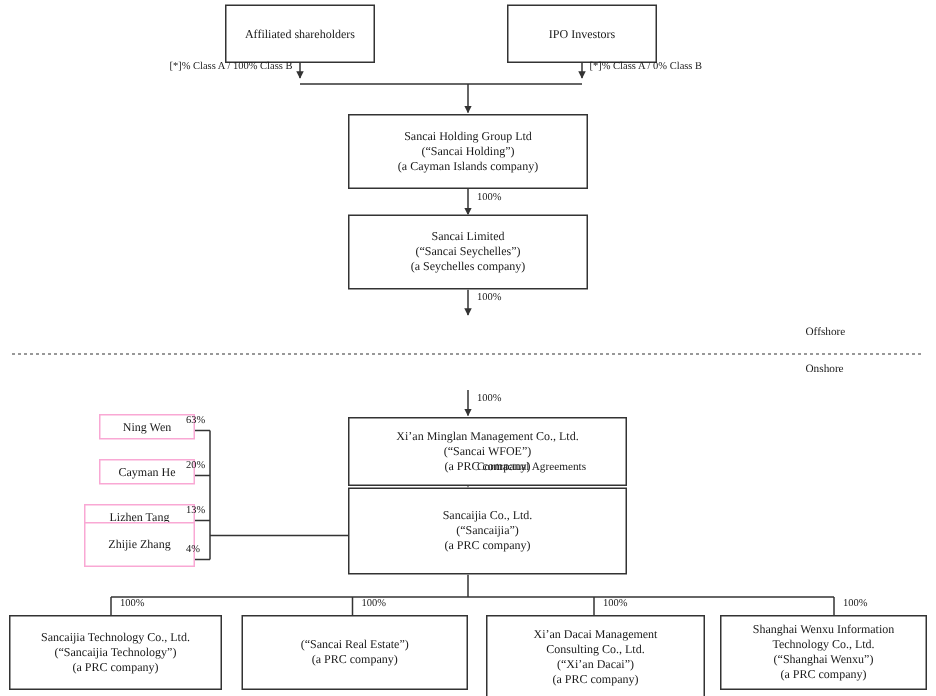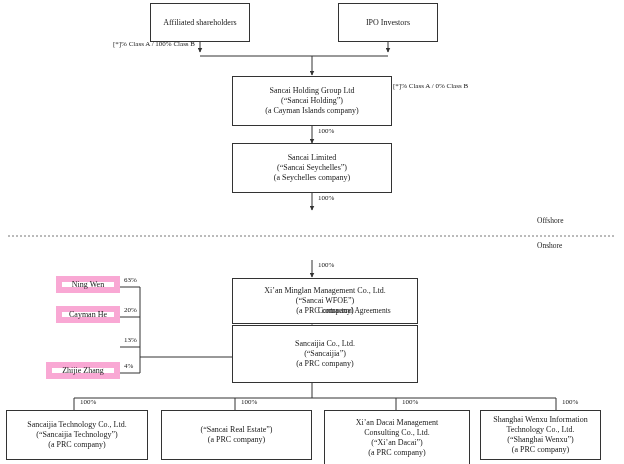--- a/index.html
+++ b/index.html
@@ -11,21 +11,21 @@
   #canvas{position:absolute;inset:0;width:624px;height:464px;}
   .box{
     position:absolute;box-sizing:border-box;
     border:1px solid #333;background:#fff;
     display:flex;flex-direction:column;align-items:center;justify-content:center;
     text-align:center;line-height:1.25;
   }
   .box .ln{display:block;white-space:nowrap;}
   .b-main{font-size:8px;}
   .b-top{font-size:8px;}
-  .b-sh{font-size:8px;border:6px solid #f9a8d4;}
+  .b-sh{font-size:8px;border:1px solid #f9a8d4;margin-left:10px;}
   .b-bot{font-size:8px;}
   .lbl{
     position:absolute;font-size:7px;white-space:nowrap;
     line-height:1;color:#1a1a1a;
   }
   .lbl-r{text-align:right;}
   .side{position:absolute;font-size:7.5px;white-space:nowrap;}
   svg{position:absolute;left:0;top:0;pointer-events:none;}
 </style>
 </head>
@@ -78,21 +78,21 @@
   </svg>
 
   <div class="box b-top" style="left:150px;top:3px;width:100px;height:39px;">
     <span class="ln">Affiliated shareholders</span>
   </div>
   <div class="box b-top" style="left:338px;top:3px;width:100px;height:39px;">
     <span class="ln">IPO Investors</span>
   </div>
 
   <div class="lbl lbl-r" style="left:60px;top:41px;width:135px;">[*]% Class A / 100% Class B</div>
-  <div class="lbl" style="left:393px;top:41px;margin-top:42px;">[*]% Class A / 0% Class B</div>
+  <div class="lbl" style="left:393px;top:41px;">[*]% Class A / 0% Class B</div>
 
   <div class="box b-main" style="left:232px;top:76px;width:160px;height:50px;">
     <span class="ln">Sancai Holding Group Ltd</span>
     <span class="ln">(“Sancai Holding”)</span>
     <span class="ln">(a Cayman Islands company)</span>
   </div>
   <div class="lbl" style="left:318px;top:128px;">100%</div>
 
   <div class="box b-main" style="left:232px;top:143px;width:160px;height:50px;">
     <span class="ln">Sancai Limited</span>
@@ -123,23 +123,26 @@
   <div class="box b-sh" style="left:56px;top:276px;width:64px;height:17px;">
     <span class="ln">Ning Wen</span>
   </div>
   <div class="lbl" style="left:124px;top:277px;">63%</div>
 
   <div class="box b-sh" style="left:56px;top:306px;width:64px;height:17px;">
     <span class="ln">Cayman He</span>
   </div>
   <div class="lbl" style="left:124px;top:307px;">20%</div>
 
+  <div class="box b-sh" style="left:46px;top:336px;width:74px;height:17px;">
+    <span class="ln">Lizhen Tang</span>
+  </div>
   <div class="lbl" style="left:124px;top:337px;">13%</div>
 
-  <div class="box b-sh" style="left:46px;top:362px;width:74px;height:17px;">
+  <div class="box b-sh" style="left:46px;top:348px;width:74px;height:30px;">
     <span class="ln">Zhijie Zhang</span>
   </div>
   <div class="lbl" style="left:124px;top:363px;">4%</div>
 
   <div class="lbl" style="left:80px;top:399px;">100%</div>
   <div class="box b-bot" style="left:6px;top:410px;width:142px;height:50px;">
     <span class="ln">Sancaijia Technology Co., Ltd.</span>
     <span class="ln">(“Sancaijia Technology”)</span>
     <span class="ln">(a PRC company)</span>
   </div>
@@ -152,20 +155,20 @@
 
   <div class="lbl" style="left:402px;top:399px;">100%</div>
   <div class="box b-bot" style="left:324px;top:410px;width:146px;height:55px;">
     <span class="ln">Xi’an Dacai Management</span>
     <span class="ln">Consulting Co., Ltd.</span>
     <span class="ln">(“Xi’an Dacai”)</span>
     <span class="ln">(a PRC company)</span>
   </div>
 
   <div class="lbl" style="left:562px;top:399px;">100%</div>
-  <div class="box b-bot" style="left:480px;top:410px;width:121px;height:50px;">
+  <div class="box b-bot" style="left:480px;top:410px;width:138px;height:50px;">
     <span class="ln">Shanghai Wenxu Information</span>
     <span class="ln">Technology Co., Ltd.</span>
     <span class="ln">(“Shanghai Wenxu”)</span>
     <span class="ln">(a PRC company)</span>
   </div>
 
 </div>
 
 </body></html>

